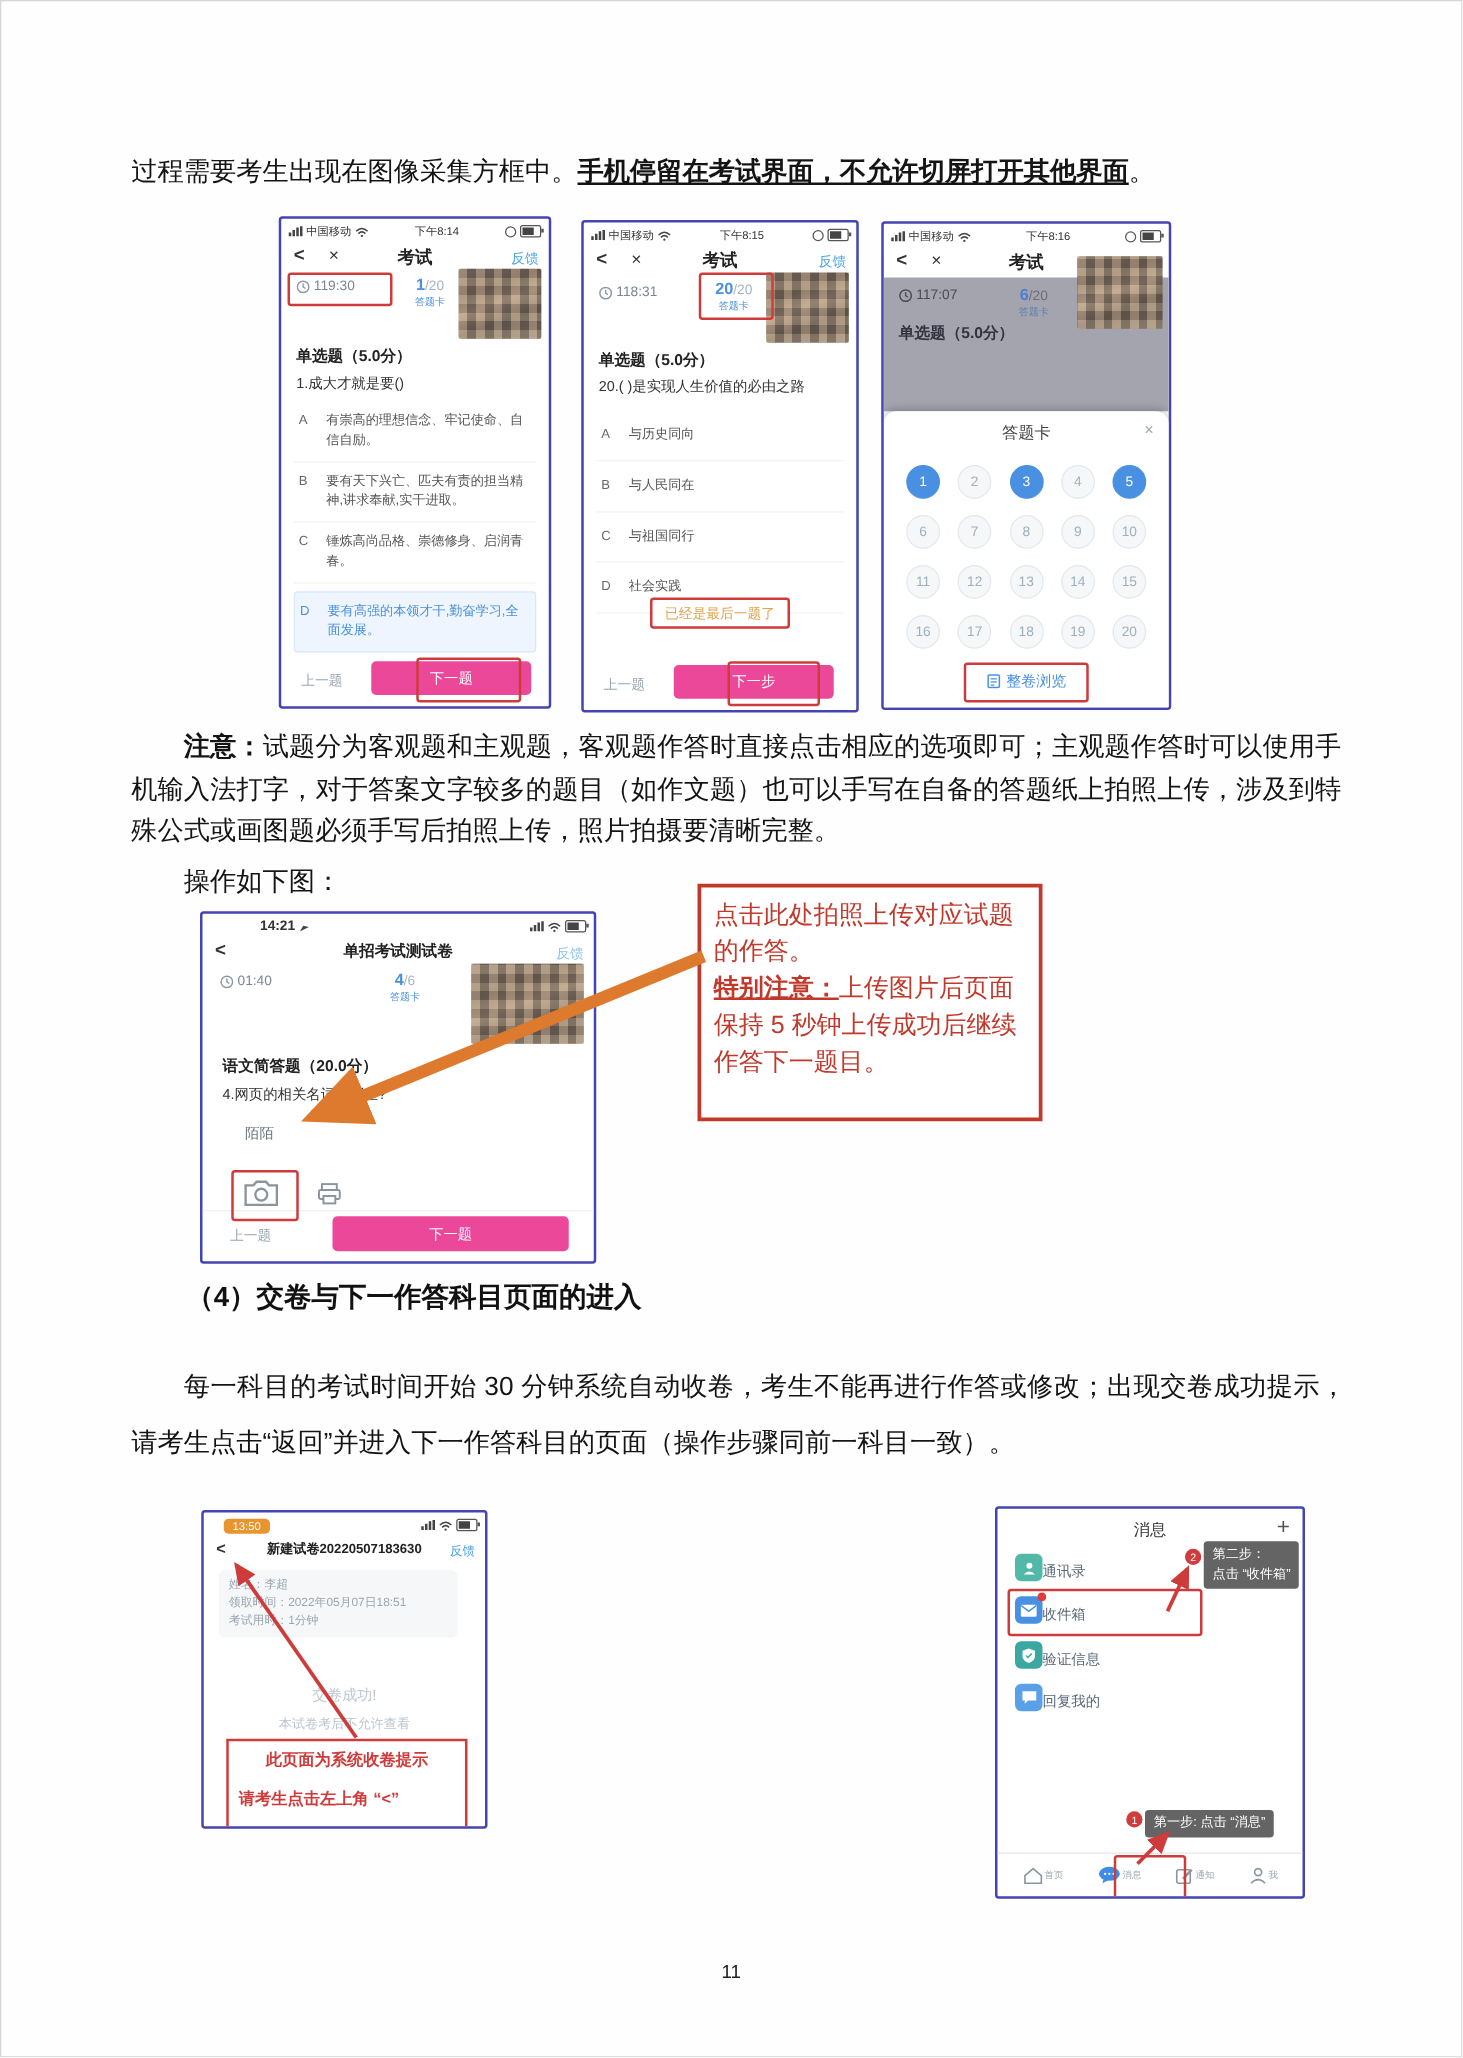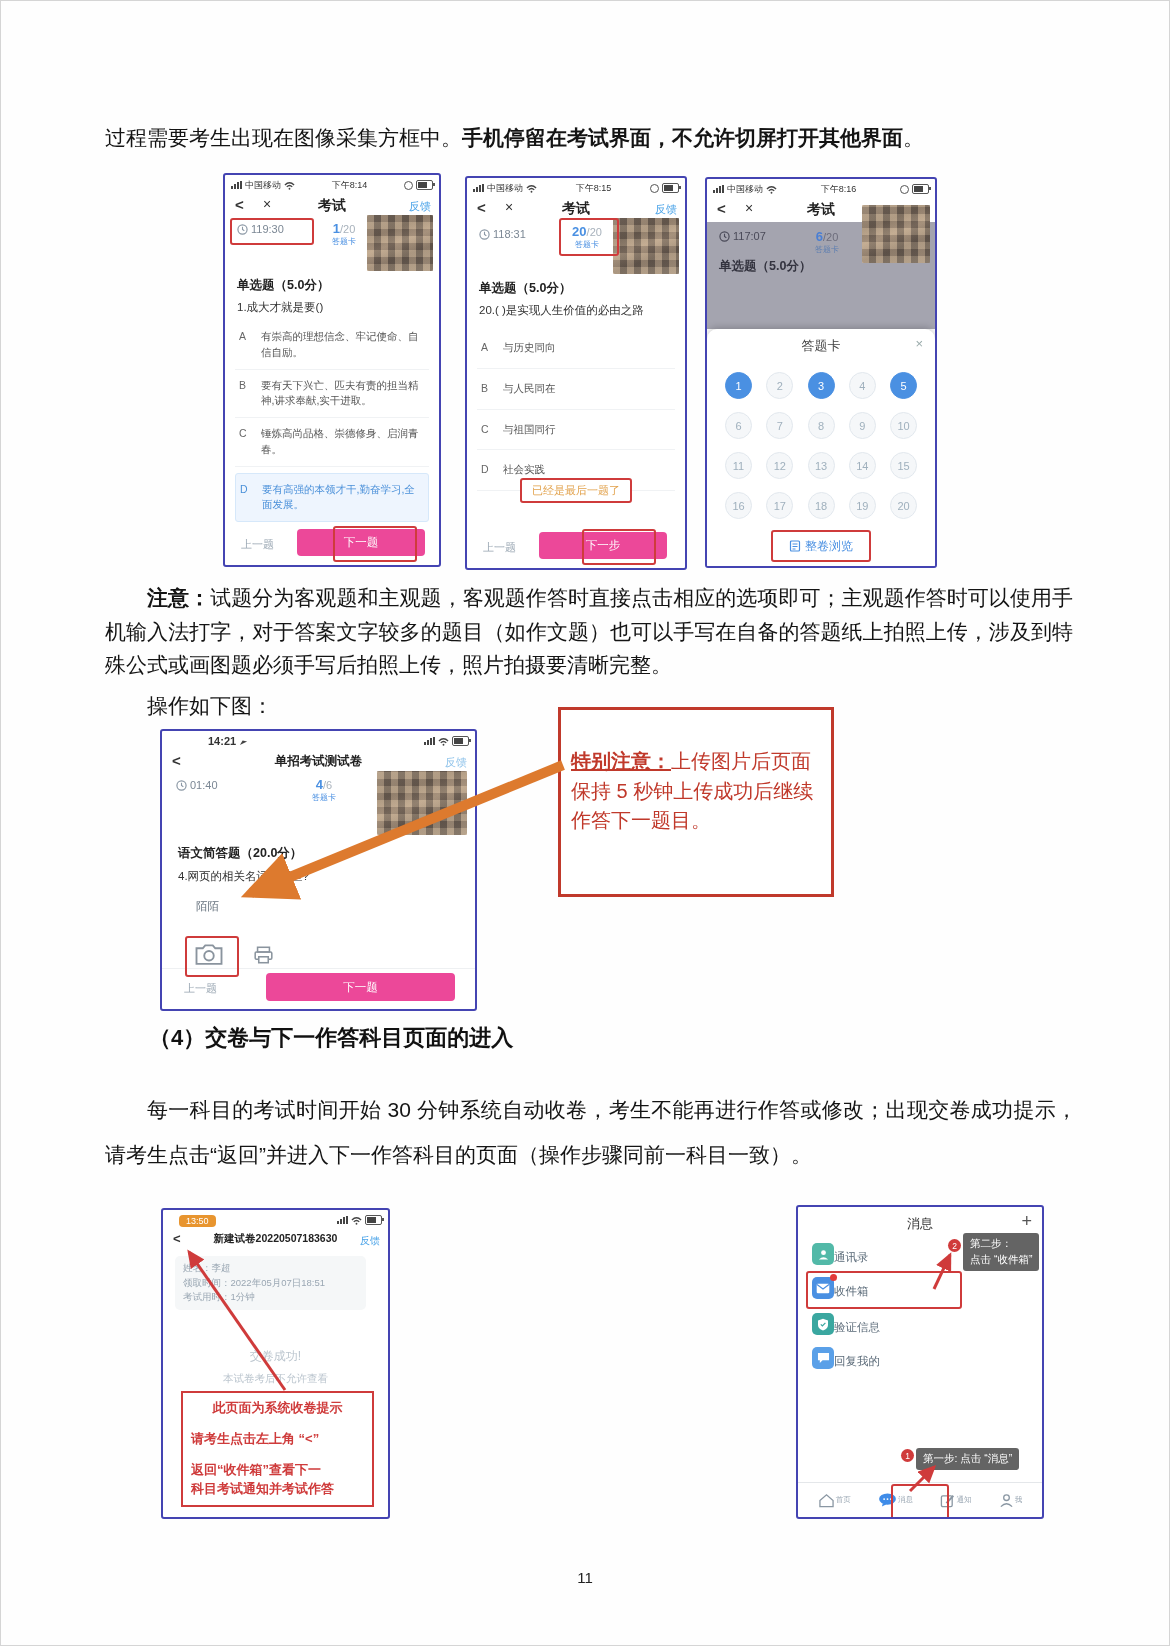--- a/index.html
+++ b/index.html
@@ -1,20 +1,20 @@
 <!DOCTYPE html>
 <html><head>
 <meta charset="utf-8">
 <style>
   html,body{margin:0;padding:0;background:#ffffff;}
   #page{position:relative;width:1170px;height:1646px;background:#fefefe;
         font-family:"Liberation Sans","DejaVu Sans",sans-serif;color:#1c1c1c;
         border:1px solid #d5d5d5;box-sizing:border-box;overflow:hidden;}
   .doc{position:absolute;font-size:21px;line-height:1.6;text-align:justify;color:#141414;}
-  .bold-u{font-weight:bold;}
+  .bold-u{font-weight:bold;text-decoration:underline;}
   .h4{position:absolute;font-size:22px;font-weight:bold;color:#111;}
 
   
   .phone{position:absolute;background:#fff;border:2px solid #4444b2;border-radius:3px;overflow:hidden;box-sizing:border-box;}
   .sbar{position:absolute;top:3px;left:6px;right:6px;height:14px;display:flex;align-items:center;justify-content:space-between;font-size:9px;color:#333;}
   .sgrp{display:flex;align-items:center;gap:3px;}
   .sig{display:inline-flex;align-items:flex-end;gap:1px;}
   .sig i{width:2px;background:#444;display:block;}
   .sig i:nth-child(1){height:3px;}.sig i:nth-child(2){height:5px;}
   .sig i:nth-child(3){height:7px;}.sig i:nth-child(4){height:8px;}
@@ -377,37 +377,37 @@
         <rect x="4" y="9" width="8" height="5" fill="#fff" stroke="#8a949e" stroke-width="1.3"></rect>
     </svg>
     <div style="position:absolute;left:0;right:0;bottom:40px;border-top:1px solid #eef0f2;"></div>
     <div class="pbar">
       <span class="prev" style="left:22px;">上一题</span>
       <button class="nextbtn" style="left:104px;right:20px;height:28px;">下一题</button>
     </div>
   </div>
 
   <div class="callout" style="left:557px;top:706px;width:276px;height:190px;">
-    <br>
+    <span>点击此处拍照上传对应试题的作答。</span><br>
     <span class="em">特别注意：</span><span>上传图片后页面保持 5 秒钟上传成功后继续作答下一题目。</span>
   </div>
 
   <svg class="arrow-layer" style="left:150px;top:720px;" width="560" height="300">
     <defs>
       <marker id="ah-orange" markerWidth="6" markerHeight="6" refX="4.4" refY="2.5" orient="auto">
         <path d="M0,0 L5.5,2.5 L0,5 Z" fill="#dd7a2e"></path>
       </marker>
     </defs>
     <line x1="412" y1="44" x2="100" y2="172" stroke="#dd7a2e" stroke-width="10" marker-end="url(#ah-orange)"></line>
   </svg>
 
   <div class="h4" style="left:148px;top:1022px;">（4）交卷与下一作答科目页面的进入</div>
   <div class="doc" style="left:104px;top:1086px;width:972px;line-height:2.15;text-indent:2em;">每一科目的考试时间开始 30 分钟系统自动收卷，考生不能再进行作答或修改；出现交卷成功提示，请考生点击“返回”并进入下一作答科目的页面（操作步骤同前一科目一致）。</div>
 
-  <div class="phone" style="left:160px;top:1207px;width:229px;height:311px;">
+  <div class="phone" style="left:160px;top:1207px;width:229px;height:255px;">
     <div class="badge" style="left:16px;top:5px;">13:50</div>
     <div class="sbar" style="justify-content:flex-end;">
       <span class="sgrp">
           <span class="sig">
             <i></i>
             <i></i>
             <i></i>
             <i></i>
           </span>
         <svg width="11" height="9" viewBox="0 0 12 9">

